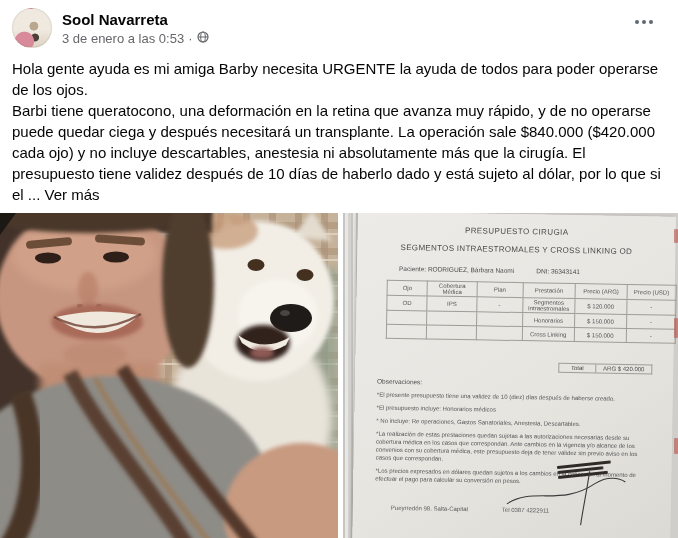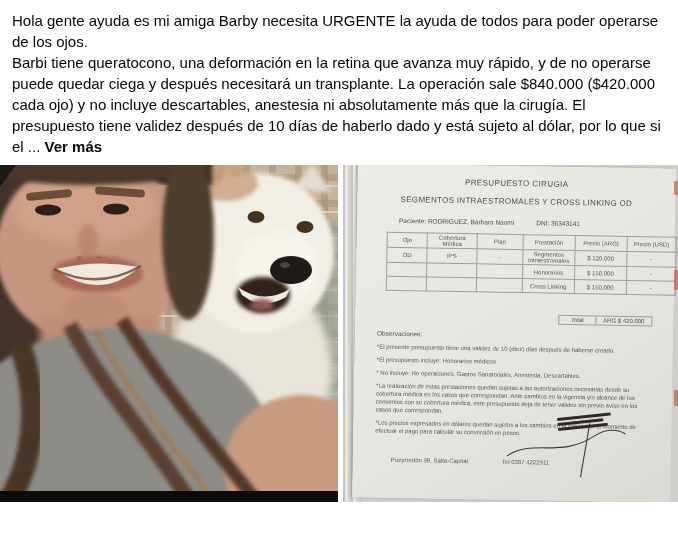--- a/index.html
+++ b/index.html
@@ -28,21 +28,21 @@
   .meta .globe { display: inline-block; margin-top: 1px; }
   .more-btn {
     position: absolute; right: 18px; top: 10px; width: 32px; height: 24px;
     display: flex; align-items: center; justify-content: center; gap: 3px;
     cursor: pointer; border-radius: 4px;
   }
   .more-btn i { width: 4px; height: 4px; border-radius: 50%; background: #606770; }
   
   .post-text { padding: 10px 12px 0 12px; font-size: 15px; line-height: 21px; }
   .post-text p + p { margin-top: 0px; }
-  .see-more { font-weight: 700; cursor: pointer; }
+  .see-more { font-weight: 400; cursor: pointer; }
   
   .photo-grid { margin-top: 8px; width: 678px; }
   .photo-main { display: flex; gap: 5px; height: 337px; }
   .photo-left { width: 338px; height: 337px; overflow: hidden; position: relative; cursor: pointer; background:#c2ae97; }
   .photo-right { width: 335px; height: 337px; overflow: hidden; position: relative; cursor: pointer; background: #cfcecb; }
   
   .paper-stack {
     position: absolute; left: 0; top: 0; width: 18px; height: 100%;
     background: repeating-linear-gradient(90deg,#c6c5c1 0 2px,#e8e7e3 2px 5px,#d3d2ce 5px 8px);
   }
@@ -79,20 +79,42 @@
   .doc-footer { position: absolute; top: 293px; left: 38px; font-size: 6px; color: #5a5a5a; }
   .doc-footer .phone { margin-left: 34px; }
   .red-mark { position: absolute; right: 0px; width: 4px; background: #b85a50; opacity: .65; border-radius: 1px; }
   .rm1 { top: 16px; height: 14px; } .rm2 { top: 105px; height: 20px; } .rm3 { top: 225px; height: 16px; }
 </style>
 </head>
 <body>
 
 <div class="post">
 
+  <div class="post-header">
+    <div class="avatar"></div>
+    <div class="header-text">
+      <div class="author">Sool Navarreta</div>
+      <div class="meta">
+        <span>3 de enero a las 0:53</span>
+        <span>·</span>
+        <span class="globe">
+          <svg width="12" height="12" viewBox="0 0 12 12">
+              <circle cx="6" cy="6" r="5" fill="none" stroke="#65676b" stroke-width="1.2"></circle>
+              <ellipse cx="6" cy="6" rx="2.3" ry="5" fill="none" stroke="#65676b" stroke-width="1"></ellipse>
+              <line x1="1" y1="6" x2="11" y2="6" stroke="#65676b" stroke-width="1"></line>
+            </svg>
+        </span>
+      </div>
+    </div>
+    <div class="more-btn">
+      <i></i>
+        <i></i>
+        <i></i>
+    </div>
+  </div>
 
   <div class="post-text">
     <p>Hola gente ayuda es mi amiga Barby necesita URGENTE la ayuda de todos para poder operarse de los ojos.</p>
     <p><span>Barbi tiene queratocono, una deformación en la retina que avanza muy rápido, y de no operarse puede quedar ciega y después necesitará un transplante. La operación sale $840.000 ($420.000 cada ojo) y no incluye descartables, anestesia ni absolutamente más que la cirugía. El presupuesto tiene validez después de 10 días de haberlo dado y está sujeto al dólar, por lo que si el ...</span> <span class="see-more">Ver más</span></p>
   </div>
 
   <div class="photo-grid">
     <div class="photo-main">
 
       <div class="photo-left">

